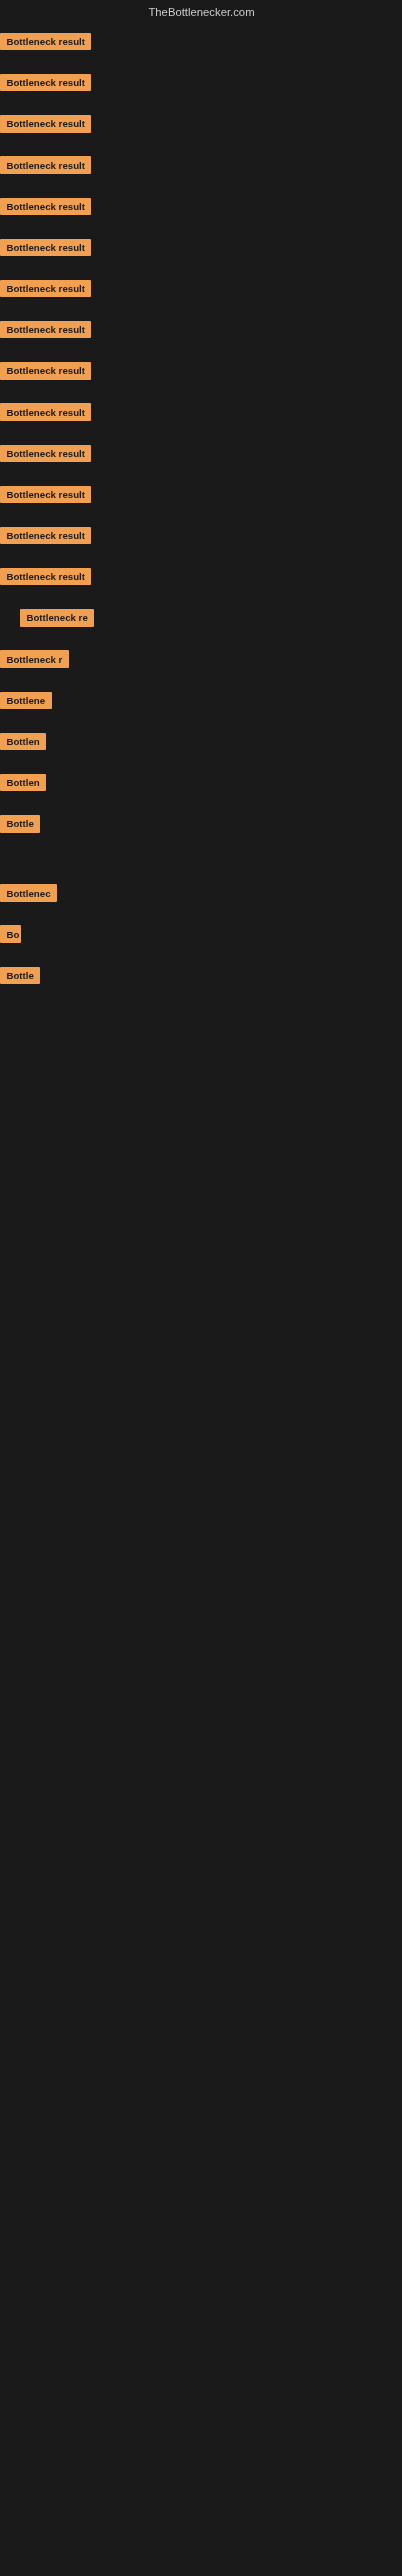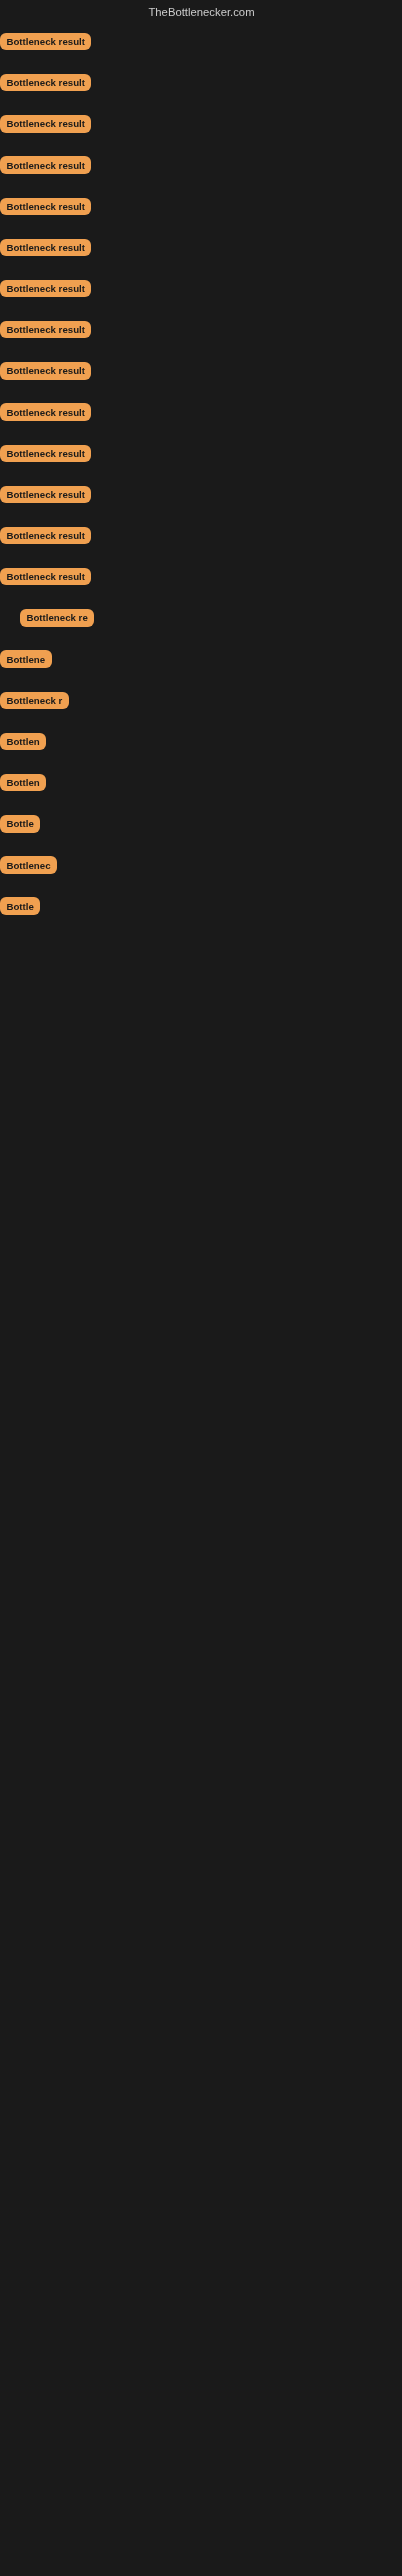--- a/index.html
+++ b/index.html
@@ -29,21 +29,21 @@
       padding: 4.8px 0 16px 0;
     }
 
     .bottleneck-badge {
       display: inline-block;
       background-color: #f0a050;
       color: #1a1a1a;
       font-size: 9.7px;
       font-weight: bold;
       padding: 3.2px 6.4px;
-      border-radius: 6px;
+      border-radius: 1px;
       white-space: nowrap;
       overflow: hidden;
     }
   </style>
 </head>
 <body>
 
 <div>
   <div class="site-header">TheBottlenecker.com</div>
   <div id="items-container">
@@ -55,22 +55,23 @@
       <div class="bottleneck-item"><div class="bottleneck-badge" style="max-width: 97px;">Bottleneck result</div></div>
       <div class="bottleneck-item"><div class="bottleneck-badge" style="max-width: 97px;">Bottleneck result</div></div>
       <div class="bottleneck-item"><div class="bottleneck-badge" style="max-width: 97px;">Bottleneck result</div></div>
       <div class="bottleneck-item"><div class="bottleneck-badge" style="max-width: 97px;">Bottleneck result</div></div>
       <div class="bottleneck-item"><div class="bottleneck-badge" style="max-width: 97px;">Bottleneck result</div></div>
       <div class="bottleneck-item"><div class="bottleneck-badge" style="max-width: 97px;">Bottleneck result</div></div>
       <div class="bottleneck-item"><div class="bottleneck-badge" style="max-width: 97px;">Bottleneck result</div></div>
       <div class="bottleneck-item"><div class="bottleneck-badge" style="max-width: 97px;">Bottleneck result</div></div>
       <div class="bottleneck-item"><div class="bottleneck-badge" style="max-width: 97px;">Bottleneck result</div></div>
       <div class="bottleneck-item"><div class="bottleneck-badge" style="max-width: 77px; margin-left: 20px;">Bottleneck re</div></div>
+      <div class="bottleneck-item"><div class="bottleneck-badge" style="max-width: 69px;">Bottleneck r</div></div>
       <div class="bottleneck-item"><div class="bottleneck-badge" style="max-width: 58px;">Bottlene</div></div>
-      <div class="bottleneck-item"><div class="bottleneck-badge" style="max-width: 69px;">Bottleneck r</div></div>
       <div class="bottleneck-item"><div class="bottleneck-badge" style="max-width: 50px;">Bottlen</div></div>
       <div class="bottleneck-item"><div class="bottleneck-badge" style="max-width: 48px;">Bottlen</div></div>
       <div class="bottleneck-item"><div class="bottleneck-badge" style="max-width: 42px;">Bottle</div></div>
-      <div class="bottleneck-item"><div class="bottleneck-badge" style="max-width: 60px;">Bottlenec</div></div>
+      <div class="bottleneck-item"><div class="bottleneck-badge" style="max-width: 60px; margin-top: 28px;">Bottlenec</div></div>
+      <div class="bottleneck-item"><div class="bottleneck-badge" style="max-width: 21px;">Bo</div></div>
       <div class="bottleneck-item"><div class="bottleneck-badge" style="max-width: 40px;">Bottle</div></div>
     </div>
 </div>
 
 
 </body></html>

